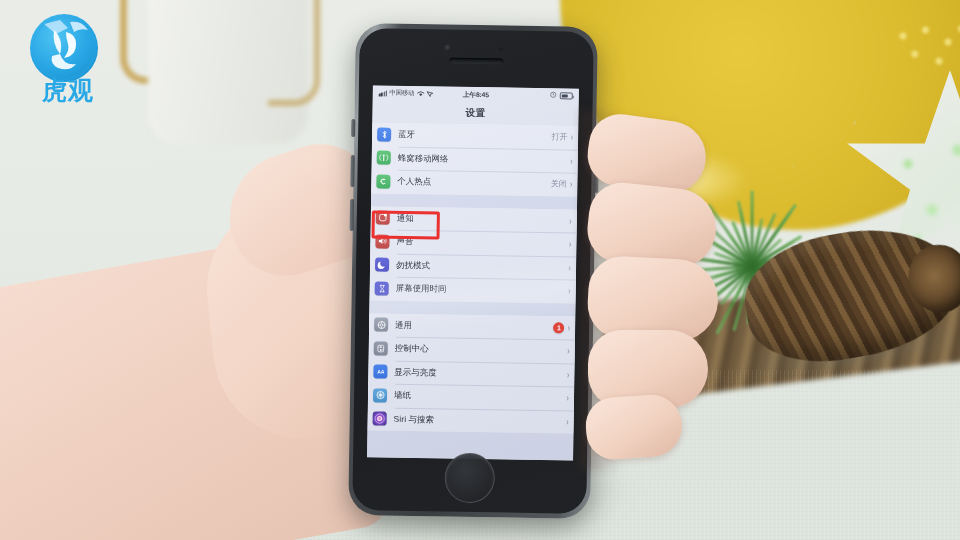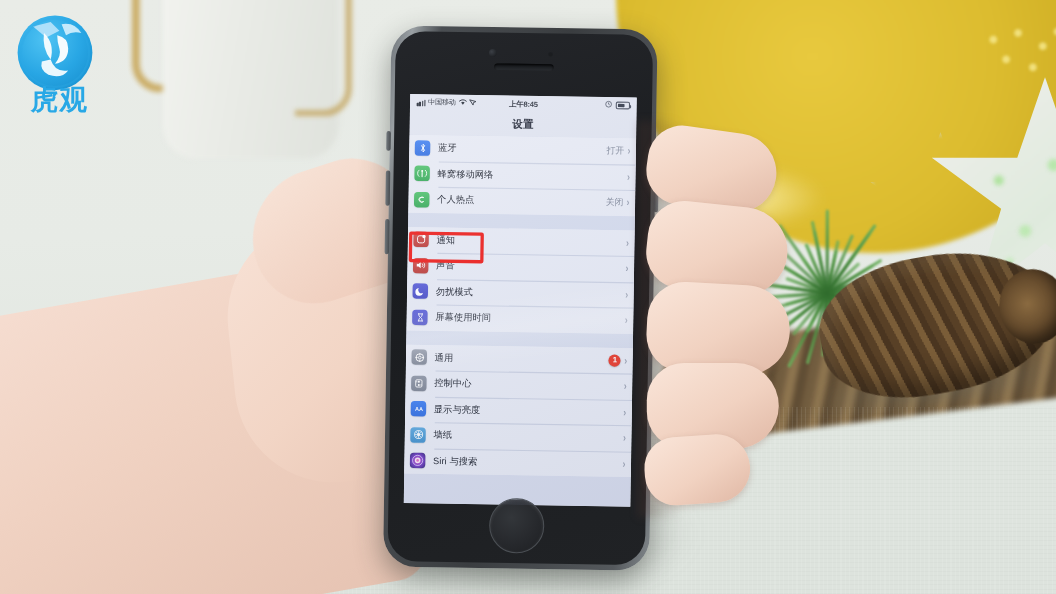--- a/index.html
+++ b/index.html
@@ -391,21 +391,21 @@
 
   
   .glare{
     position:absolute; left:-40px; top:180px; width:300px; height:60px;
     background:linear-gradient(180deg,rgba(255,255,255,0),rgba(255,255,255,.22),rgba(255,255,255,0));
     transform:rotate(-7deg);
     z-index:18; pointer-events:none;
   }
 
   
-  #logo{ position:absolute; left:8px; top:12px; width:92px; height:92px;}
+  #logo{ position:absolute; left:22px; top:12px; width:92px; height:92px;}
   .logo-circle{
     position:absolute; left:8px; top:2px; width:68px; height:68px;
     border-radius:50%;
     background:radial-gradient(circle at 38% 32%,#4fc3f3 0%,#28a6e4 52%,#1389c9 100%);
   }
   .logo-mark{
     position:absolute; left:8px; top:2px; width:68px; height:68px;
   }
   .logo-text{
     position:absolute; left:4px; top:62px; width:84px;

